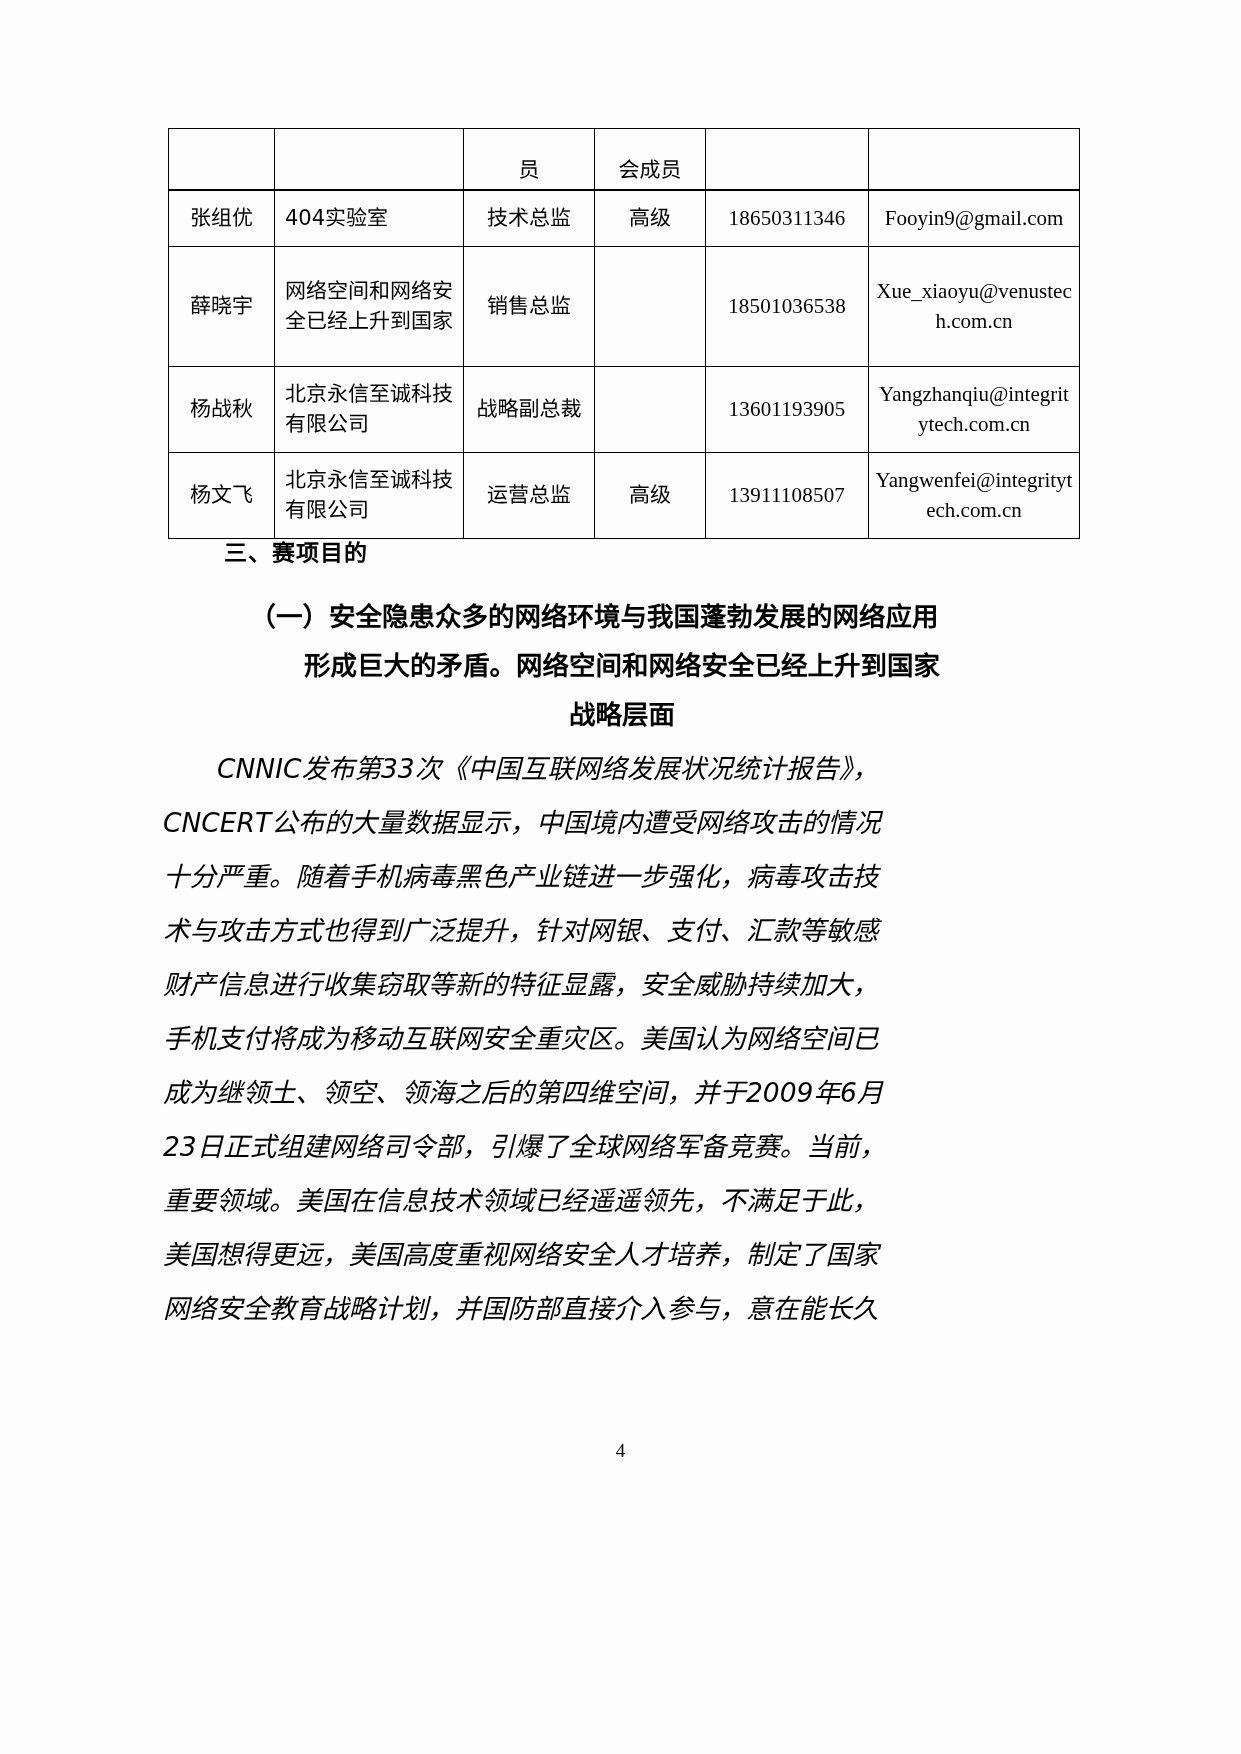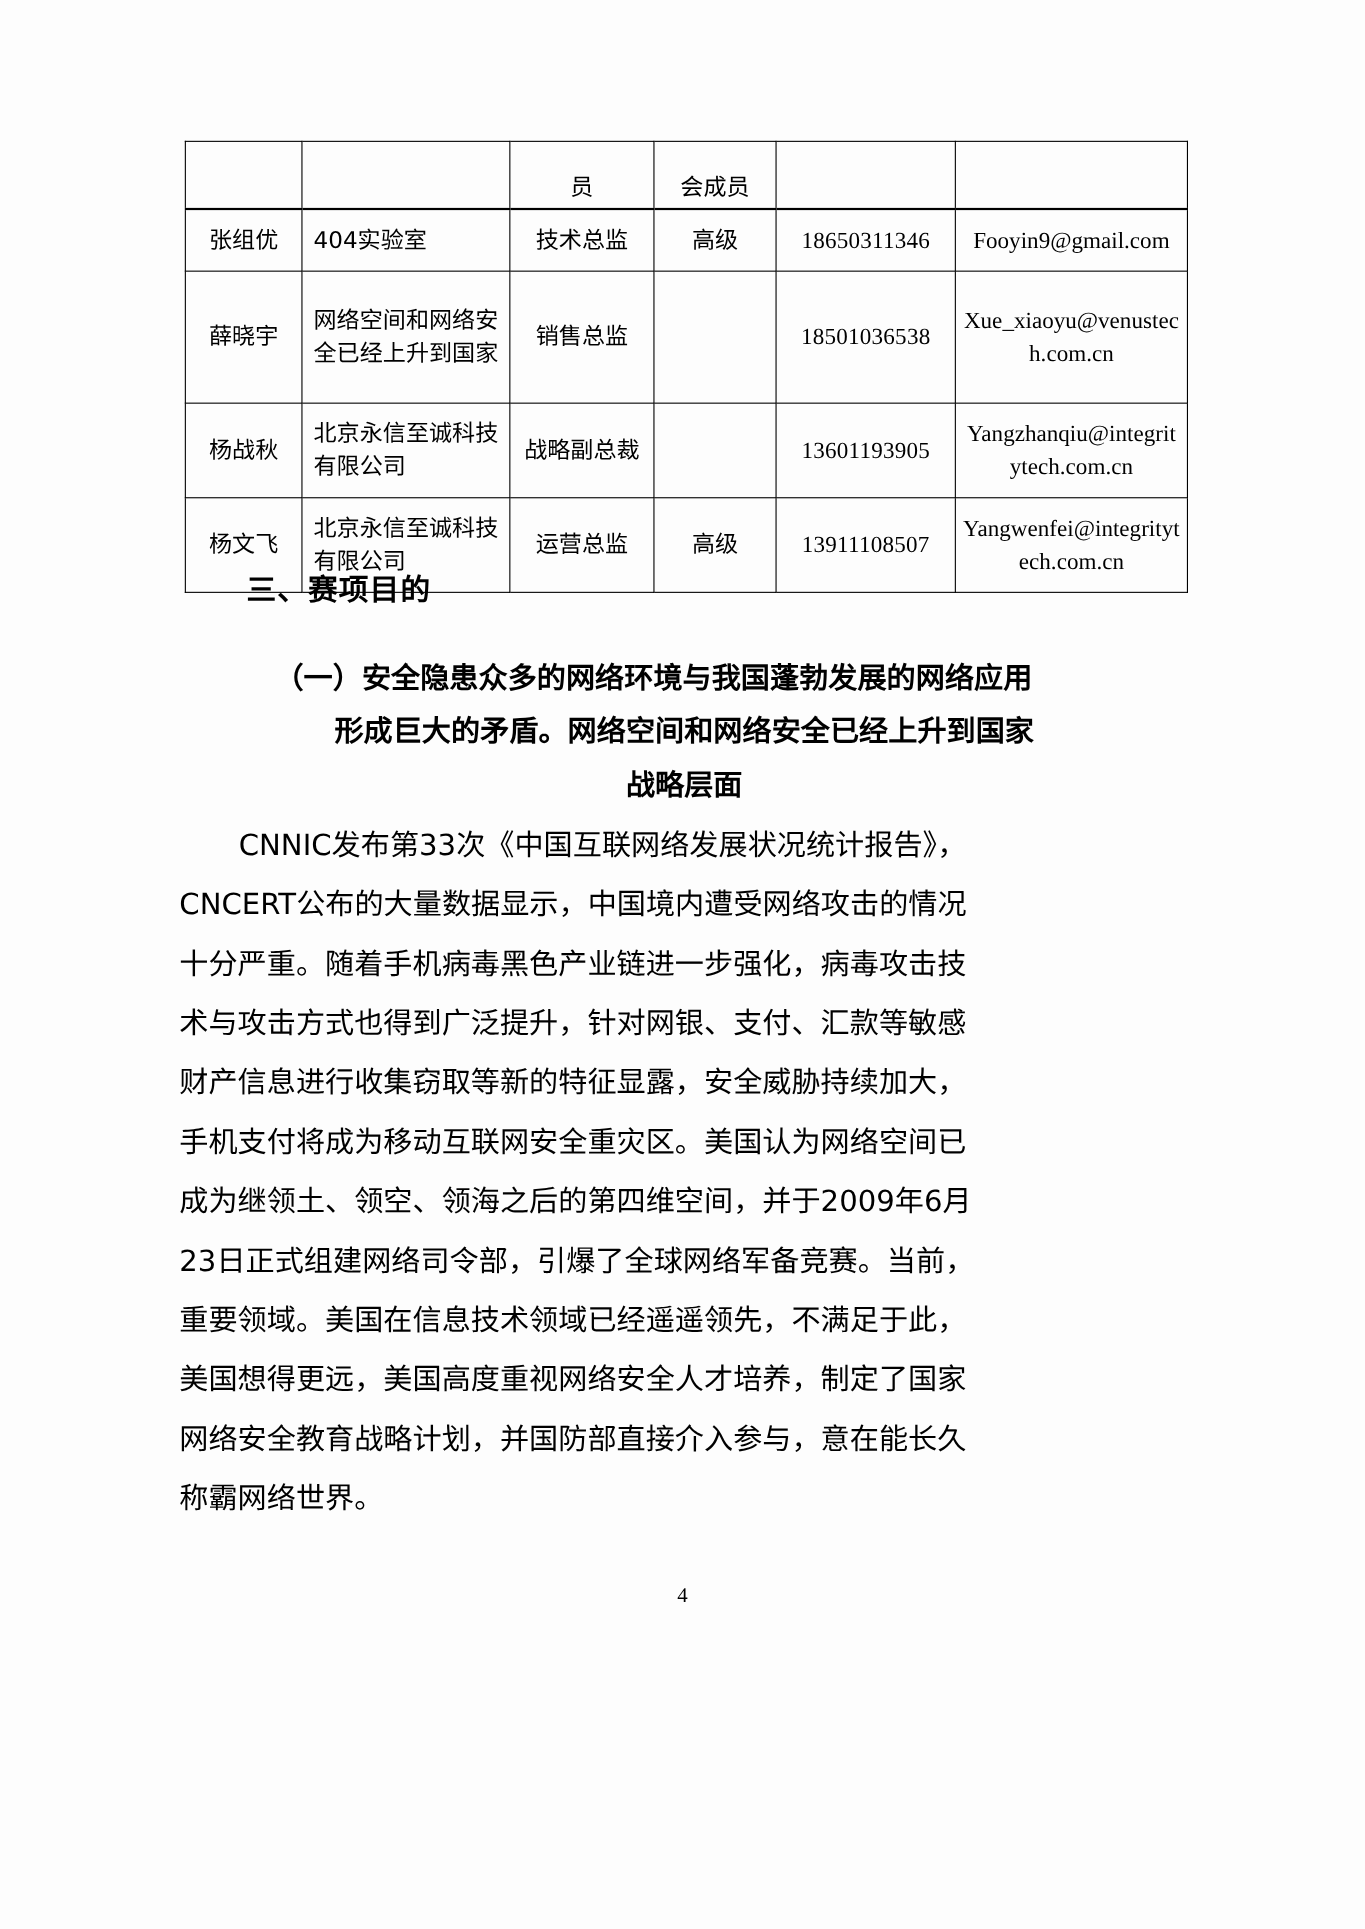--- a/index.html
+++ b/index.html
@@ -73,22 +73,22 @@
   }
   .cell-cn {
     font-family: "DejaVu Sans", "Liberation Sans", sans-serif;
     font-size: 21px;
   }
 
   
   .sec-heading {
     position: absolute;
     left: 224px;
-    top: 514px;
-    font-size: 27px;
+    top: 534px;
+    font-size: 23px;
     font-weight: bold;
     letter-spacing: 1px;
     font-family: Liberation Mono, monospace;
   }
 
   .sub-heading {
     position: absolute;
     left: 224px;
     top: 592px;
     width: 740px;
@@ -114,20 +114,21 @@
     top: 742px;
     width: 800px;
     font-size: 26.5px;
     line-height: 54px;
     font-family: "DejaVu Sans", "Liberation Sans", sans-serif;
     letter-spacing: 0px;
   }
   .body-para .p-line {
     display: block;
     white-space: nowrap;
+    font-style: italic;
   }
   .body-para .p-line.first {
     padding-left: 54px;
   }
 
   
   .page-number {
     position: absolute;
     left: 0;
     top: 1440px;
@@ -204,18 +205,17 @@
     <span class="p-line">CNCERT公布的大量数据显示，中国境内遭受网络攻击的情况</span>
     <span class="p-line">十分严重。随着手机病毒黑色产业链进一步强化，病毒攻击技</span>
     <span class="p-line">术与攻击方式也得到广泛提升，针对网银、支付、汇款等敏感</span>
     <span class="p-line">财产信息进行收集窃取等新的特征显露，安全威胁持续加大，</span>
     <span class="p-line">手机支付将成为移动互联网安全重灾区。美国认为网络空间已</span>
     <span class="p-line">成为继领土、领空、领海之后的第四维空间，并于2009年6月</span>
     <span class="p-line">23日正式组建网络司令部，引爆了全球网络军备竞赛。当前，</span>
     <span class="p-line">重要领域。美国在信息技术领域已经遥遥领先，不满足于此，</span>
     <span class="p-line">美国想得更远，美国高度重视网络安全人才培养，制定了国家</span>
     <span class="p-line">网络安全教育战略计划，并国防部直接介入参与，意在能长久</span>
-    <span class="p-line">称霸网络世界。</span>
   </div>
 
   <div class="page-number">4</div>
 
 </div>
 
 </body></html>

